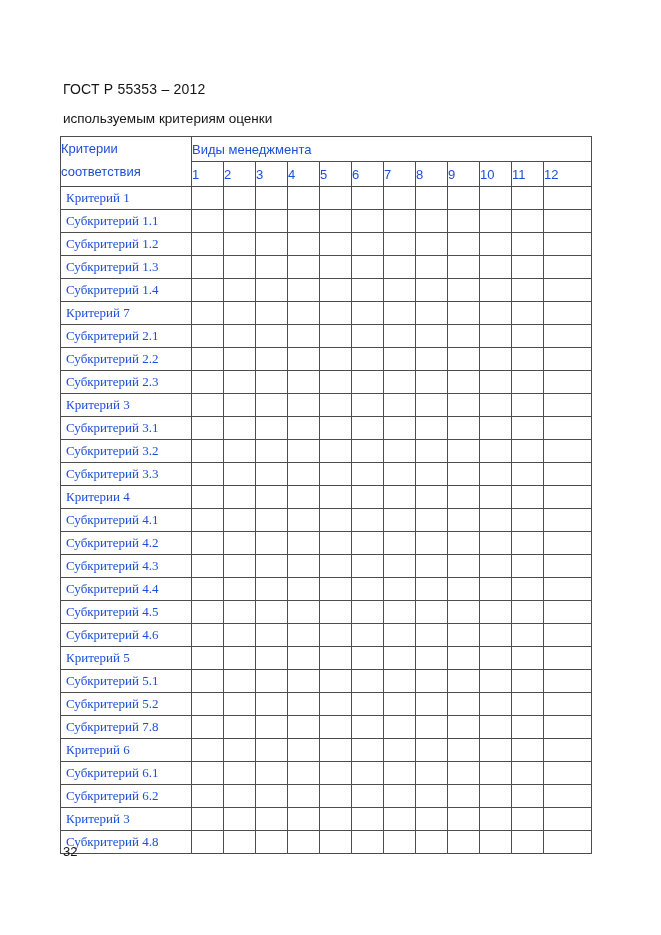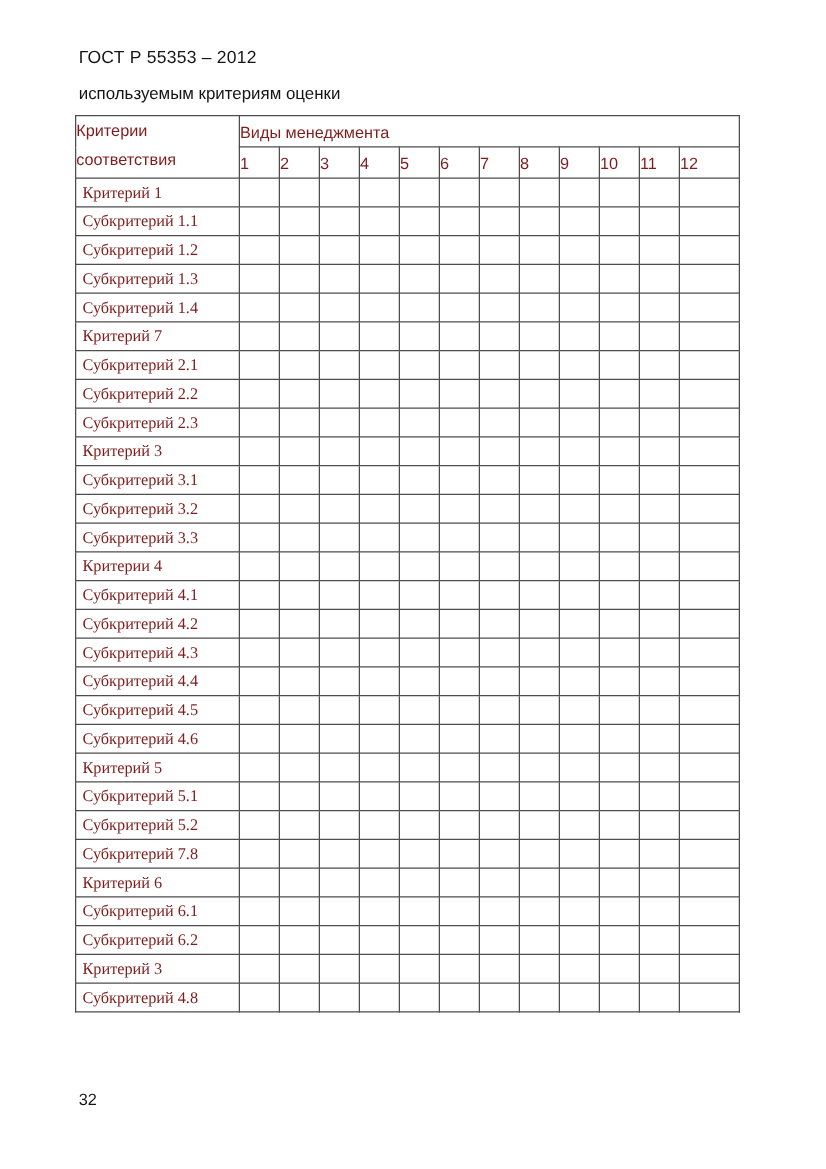--- a/index.html
+++ b/index.html
@@ -11,41 +11,42 @@
     position: relative;
     font-family: "Liberation Sans", sans-serif;
     color: #151515;
     overflow: hidden;
   }
   .doc-header {
     padding-top: 37px;
     margin-left: 63px;
     font-size: 14px;
     letter-spacing: 0.2px;
+    margin-top: 44px;
   }
   .caption {
     margin: 11px 0 0 63px;
     width: 553px;
     font-size: 13.5px;
     line-height: 21px;
   }
   .caption-l1 {
     display: flex;
     justify-content: space-between;
     padding-left: 37px;
     white-space: nowrap;
   }
   .spaced { letter-spacing: 5px; }
   table.criteria {
     border-collapse: collapse;
     table-layout: fixed;
     margin: 7px 0 0 60px;
     width: 531px;
     font-size: 13px;
-    color: #7f1d1d;
+    color: #1d4ed8;
   }
   table.criteria th,
   table.criteria td {
     border: 1px solid #4d4d4d;
     padding: 0;
     font-weight: normal;
     overflow: hidden;
     white-space: nowrap;
   }
   .c-label { width: 131px; }
@@ -61,21 +62,21 @@
   tbody td { height: 23px; }
   tbody td.label-cell {
     text-align: left;
     padding: 2px 5px;
     vertical-align: middle;
     font-family: Liberation Serif, serif;
   }
   .page-number {
     position: absolute;
     left: 63px;
-    top: 872px;
+    top: 844px;
     font-size: 13px;
   }
 </style>
 </head>
 <body>
 
 <div class="page">
 
   <div class="doc-header">ГОСТ Р 55353 – 2012</div>
 

